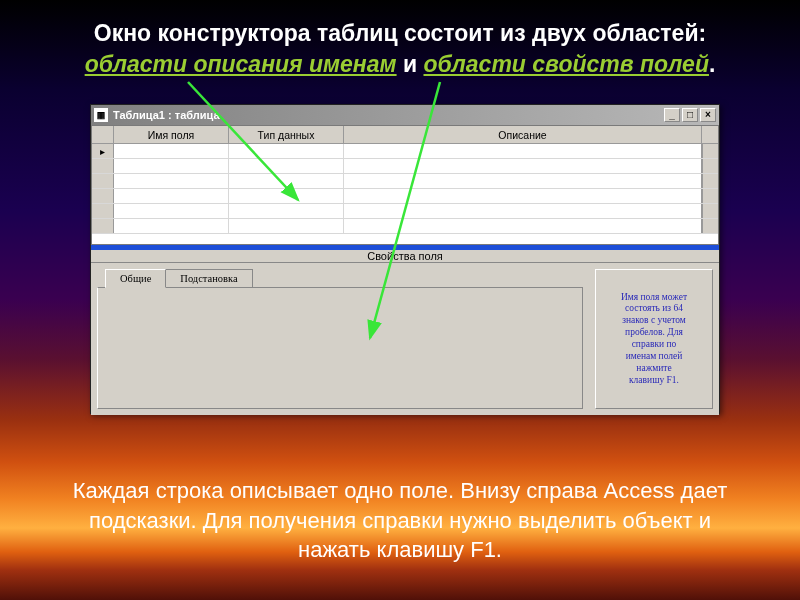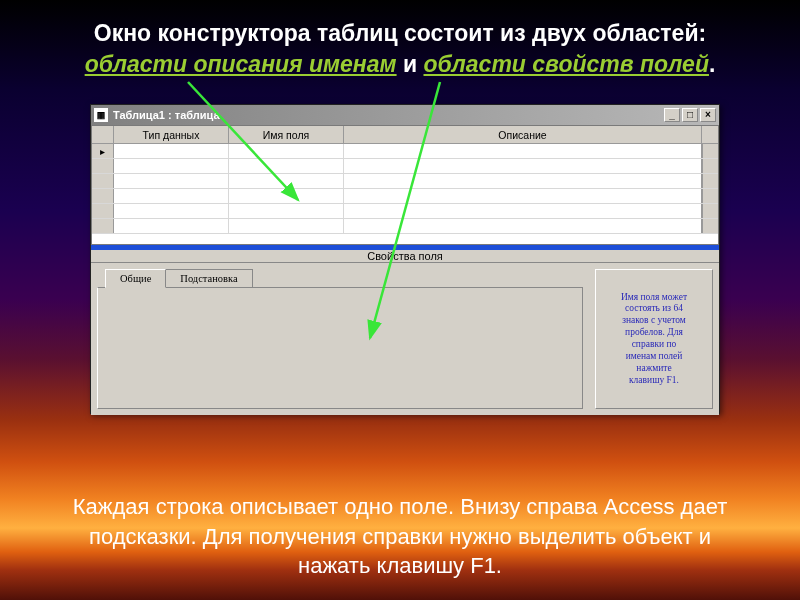--- a/index.html
+++ b/index.html
@@ -35,21 +35,21 @@
     line-height: 1.35;
     text-align: center;
   }
   .underline-accent {
     color: #9acd32;
     text-decoration: underline;
     font-style: italic;
   }
   .slide-bottom {
     position: absolute;
-    bottom: 19px;
+    bottom: 35px;
     left: 60px;
     right: 60px;
     color: #fff;
     font-size: 22px;
     line-height: 1.35;
     text-align: center;
   }
   .access-window {
     position: absolute;
     left: 90px;
@@ -234,22 +234,22 @@
     <span>Таблица1 : таблица</span>
     <span class="spacer"></span>
     <span class="winbtn">_</span>
     <span class="winbtn">□</span>
     <span class="winbtn">×</span>
   </div>
 
   <div class="grid-area">
     <div class="grid-header">
       <div class="sel-col"></div>
+      <div class="col col-fname">Имя поля</div>
       <div class="col col-dtype">Тип данных</div>
-      <div class="col col-fname">Имя поля</div>
       <div class="col col-descr">Описание</div>
       <div class="scroll-col"></div>
     </div>
     <div class="grid-row">
       <div class="sel-col">▸</div>
       <div class="col col-fname"></div>
       <div class="col col-dtype"></div>
       <div class="col col-descr"></div>
       <div class="scroll-col"></div>
     </div>

